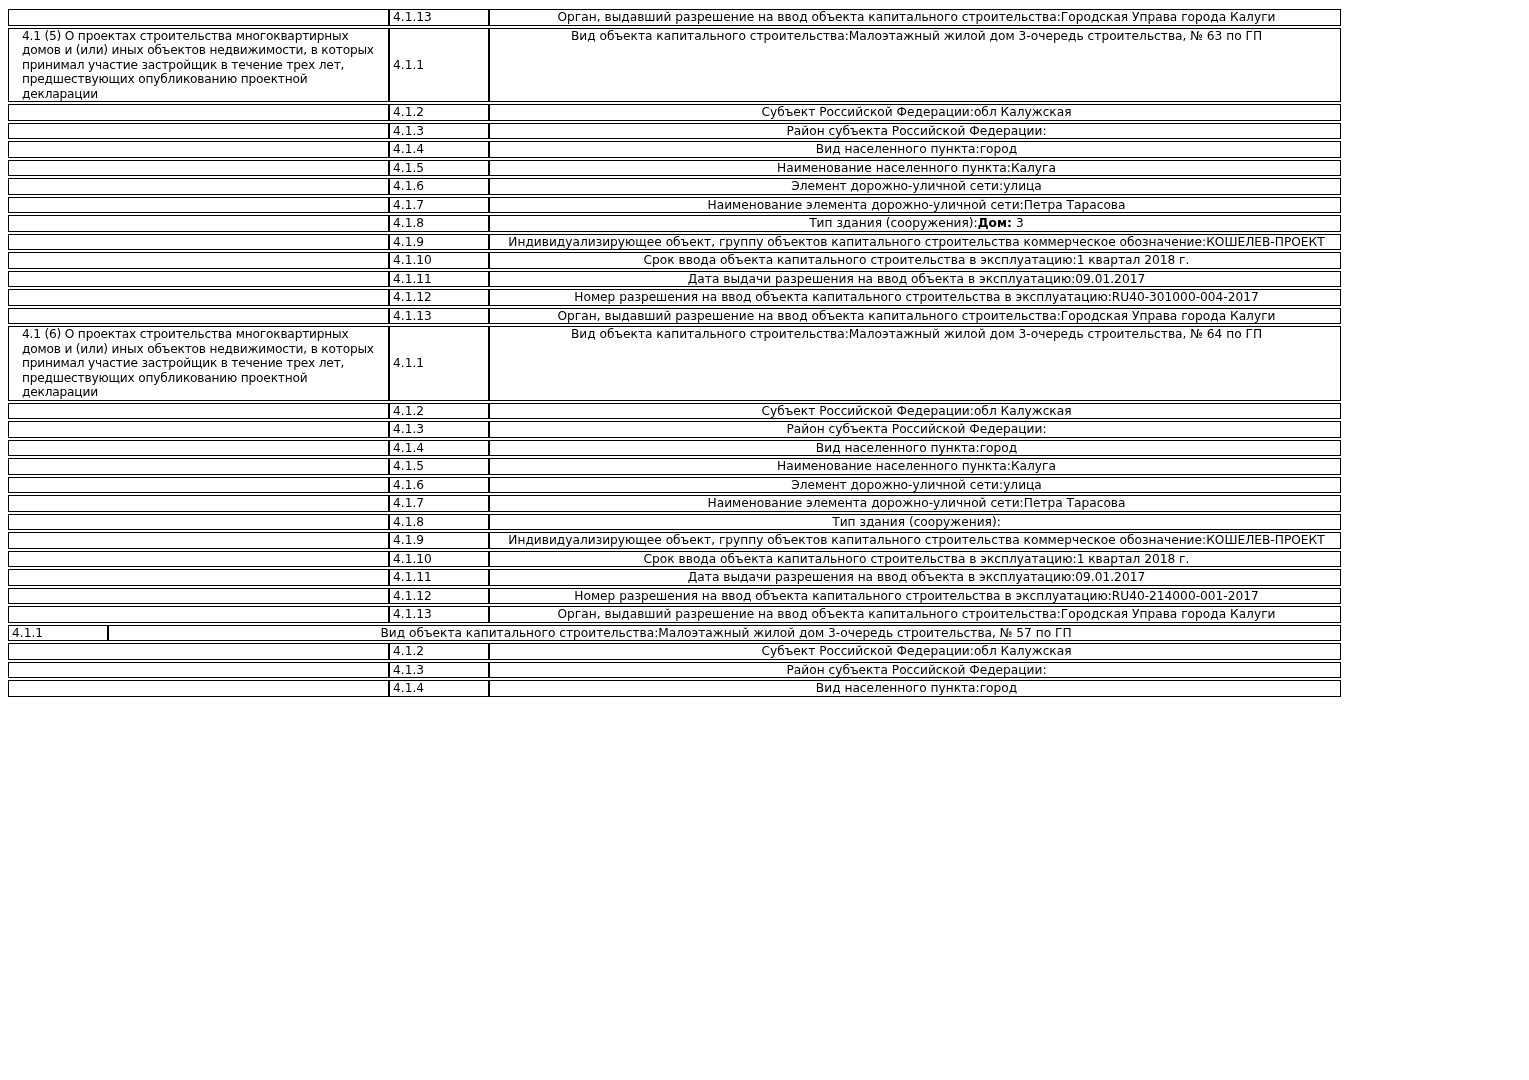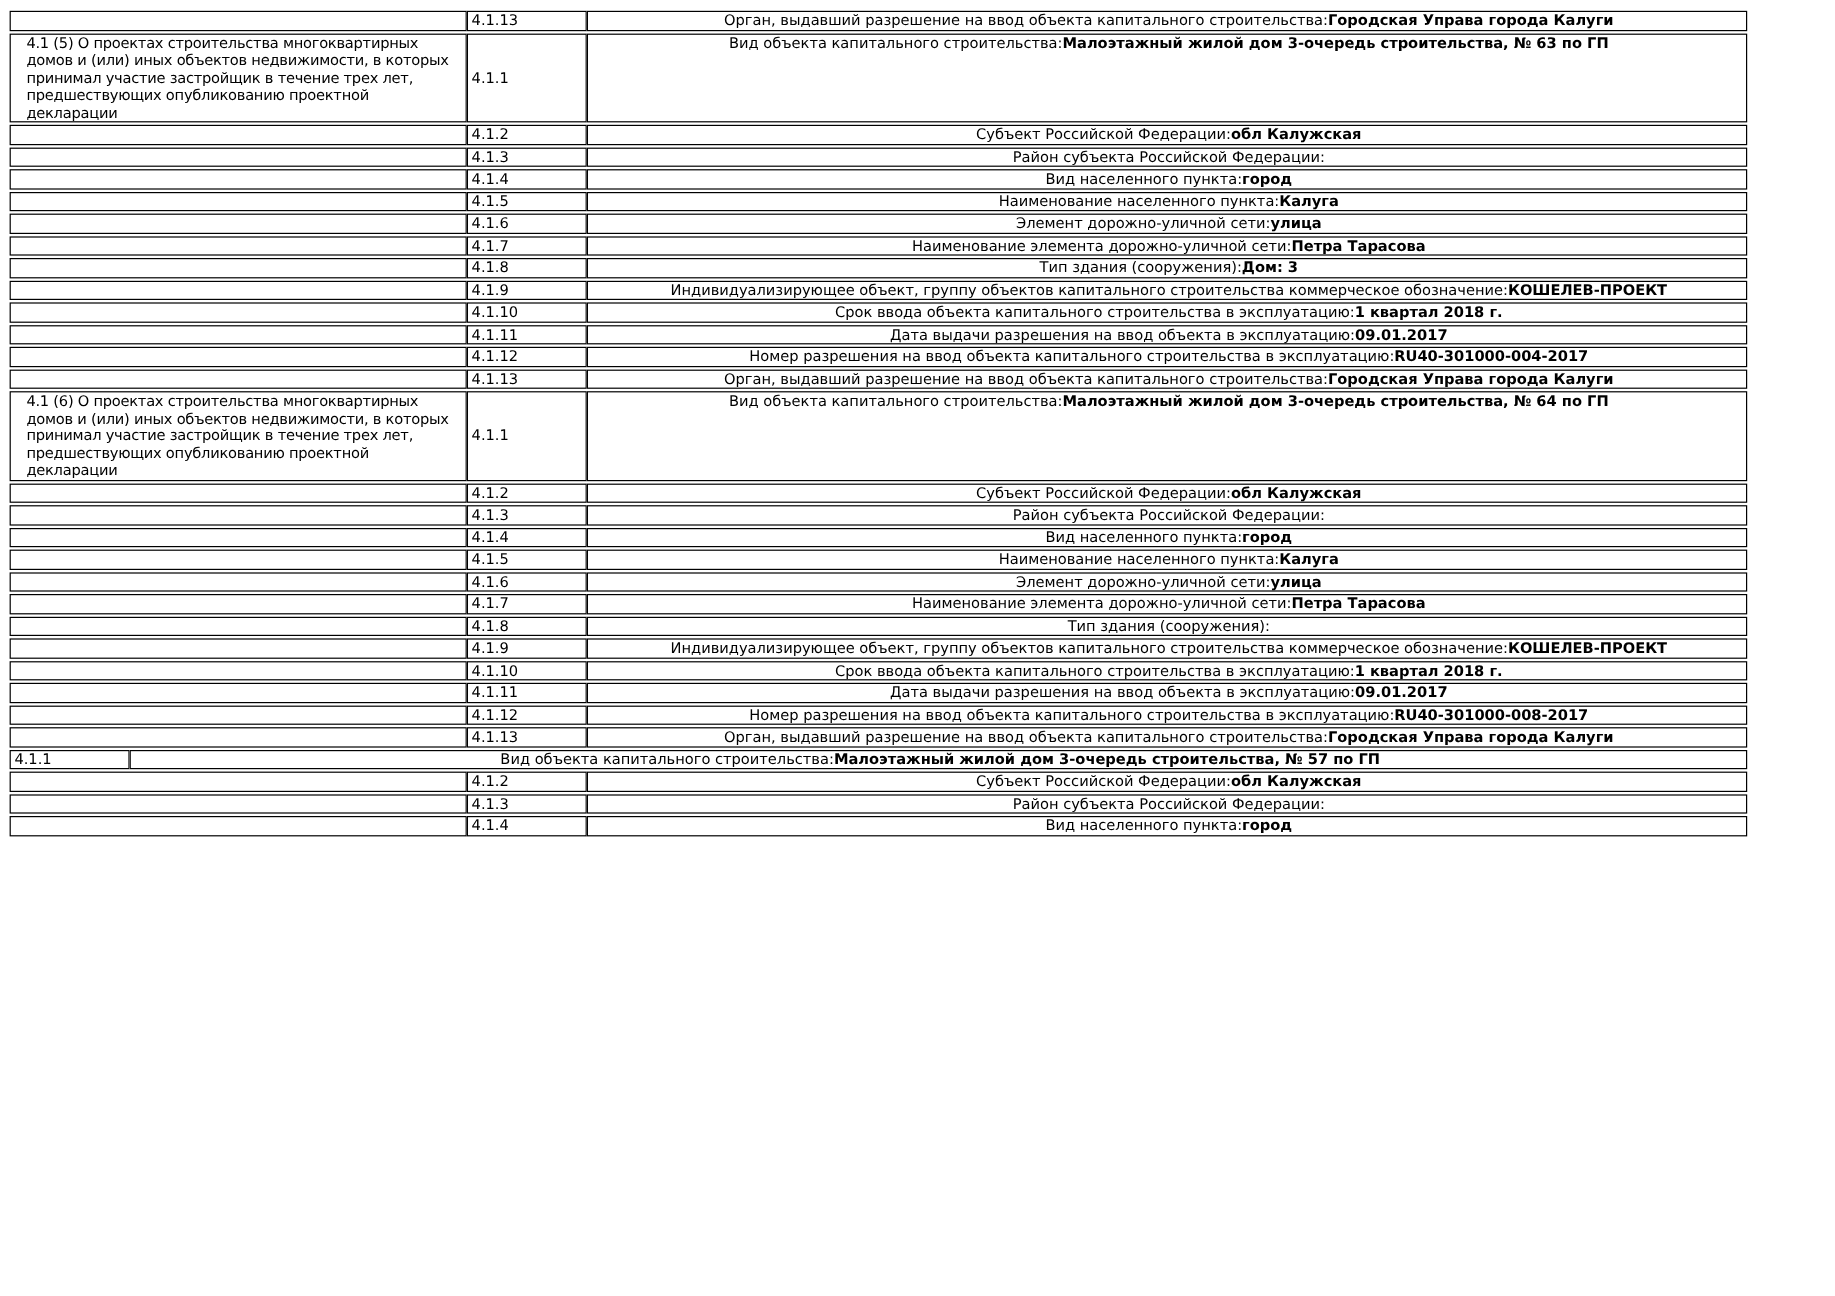--- a/index.html
+++ b/index.html
@@ -12,21 +12,21 @@
     font-family: "DejaVu Sans", "Liberation Sans", sans-serif;
     font-size: 12.2px;
     line-height: 14.5px;
     color: #000000;
   }
   .page {
     box-sizing: border-box;
     padding: 9px 12px 0 8px;
   }
   .decl-table {
-    width: 1448px;
+    width: 1333px;
   }
   .row {
     display: flex;
     margin-bottom: 2px;
     background: #ffffff;
   }
   .cell {
     box-sizing: border-box;
     border: 1px solid #000000;
     background: #ffffff;
@@ -52,21 +52,21 @@
     padding-left: 3px;
     text-align: right;
   }
   .label-line {
     font-weight: normal;
   }
   .value-line .vprefix {
     font-weight: bold;
   }
   .value-line .value {
-    font-weight: bold;
+    font-weight: normal;
   }
 </style>
 </head>
 <body>
 
 <div class="page">
   <div class="decl-table">
   <div class="row">
     <div class="cell c-desc">
       <span class="desc"></span>
@@ -438,21 +438,21 @@
   <div class="row">
     <div class="cell c-desc">
       <span class="desc"></span>
     </div>
     <div class="cell c-code">
       <span class="code">4.1.12</span>
     </div>
     <div class="cell c-content">
       <div class="label-line label">Номер разрешения на ввод объекта капитального строительства в эксплуатацию:</div>
       <div class="value-line">
-        <span class="vprefix"></span><span class="value">RU40-301000-008-2017</span>
+        <span class="vprefix"></span><span class="value">RU40-214000-001-2017</span>
       </div>
     </div>
   </div>
 
   <div class="row">
     <div class="cell c-desc">
       <span class="desc"></span>
     </div>
     <div class="cell c-code">
       <span class="code">4.1.13</span>

